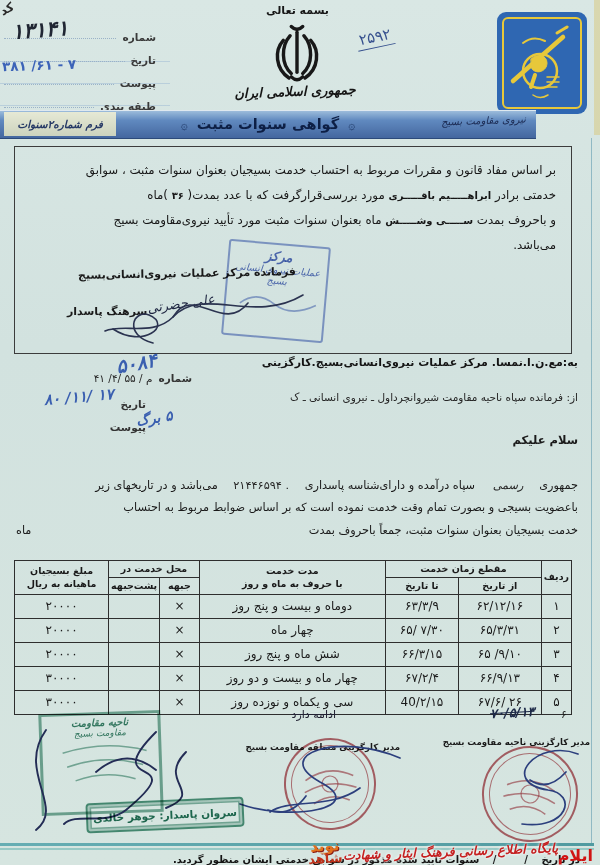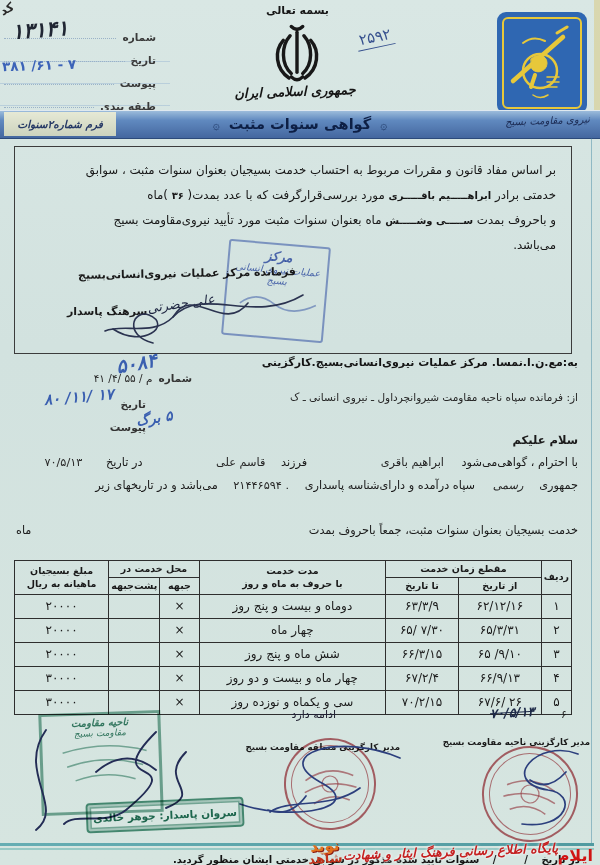--- a/index.html
+++ b/index.html
@@ -30,21 +30,21 @@
   .hf-line{flex:1;border-bottom:1px dotted #9ab2c8;margin:0 6px 4px 0;}
   .hw-number{left:12px;top:18px;font-size:21px;font-weight:bold;font-style:italic;color:#202633;
              transform:rotate(-4deg);letter-spacing:4px;}
   .hw-prefix{left:0;top:2px;font-size:12px;color:#2a2a2a;transform:rotate(-28deg);font-weight:bold;}
   .hw-datestamp{left:2px;top:57px;font-size:13.5px;font-weight:bold;color:#3c63b8;
                 transform:rotate(-2deg);letter-spacing:1px;}
   .hw-center{left:356px;top:28px;font-size:15px;color:#36508e;transform:rotate(-12deg);
              border-bottom:1.5px solid #36508e;padding:0 3px 1px;}
 
   
-  .titlebar{left:0;top:110px;width:600px;height:27px;
+  .titlebar{left:0;top:110px;width:536px;height:27px;
             background:linear-gradient(180deg,#9cbcdb 0%,#6089bf 35%,#44679f 100%);
             border-top:1.5px solid #dfe9ef;border-bottom:1.5px solid #2c4a7a;}
   .tb-left{position:absolute;left:4px;top:1px;width:112px;height:24px;
            background:linear-gradient(180deg,#e6e9d5,#ccd3be);
            display:flex;align-items:center;justify-content:center;
            font-style:italic;font-weight:bold;font-size:10.5px;color:#273a66;}
   .tb-center{position:absolute;left:150px;right:150px;top:0;height:27px;line-height:27px;text-align:center;
              color:#0d1f45;font-weight:bold;font-size:14.5px;}
   .orn{font-size:12px;margin:0 9px;color:#142c58;font-weight:normal;}
   .tb-right{position:absolute;right:10px;top:4px;font-style:italic;font-size:10px;color:#1b2a52;
@@ -236,35 +236,28 @@
     <span class="ltr typed">م / ۵۵ /۴/ ۴۱</span>
   </div>
   <div class="abs num-hw hwblue ltr">۵۰۸۴</div>
   <div class="abs from-line typed">از: فرمانده سپاه ناحیه مقاومت شیروانچرداول ـ نیروی انسانی ـ ک</div>
   <div class="abs date-row">تاریخ</div>
   <div class="abs date-hw hwblue ltr">۸۰ /۱۱/ ۱۷</div>
   <div class="abs attach-row">پیوست</div>
   <div class="abs attach-hw hwblue">۵ برگ</div>
 
   <div class="abs salam">سلام علیکم</div>
-  <div class="abs bl bl1">
-    <span>با احترام ، گواهی‌می‌شود</span>
-    <span class="typed g14">ابراهیم باقری</span>
-    <span class="g70">فرزند</span>
-    <span class="typed g12">قاسم علی</span>
-    <span class="g70">در تاریخ</span>
-    <span class="typed g20 ltr">۷۰/۵/۱۳</span>
-  </div>
   <div class="abs bl bl2">
     <span>جمهوری</span>
     <span class="typed g12" style="font-style:italic">رسمی</span>
     <span class="g14">سپاه درآمده و دارای‌شناسه پاسداری</span>
     <span class="typed g12 ltr">۲۱۴۴۶۵۹۴ .</span>
     <span class="g12">می‌باشد و در تاریخهای زیر</span>
   </div>
+  <div class="abs bl bl3">باعضویت بسیجی و بصورت تمام وقت خدمت نموده است که بر اساس ضوابط مربوط به احتساب</div>
   <div class="abs bl bl4">
     <span>خدمت بسیجیان بعنوان سنوات مثبت، جمعاً باحروف بمدت</span>
     <span>ماه</span>
   </div>
 
   <table class="svc">
     <colgroup>
       <col style="width:22px">
         <col style="width:84px">
         <col style="width:74px">
@@ -325,21 +318,21 @@
       <td class="ltr">۶۶/۹/۱۳</td>
       <td class="ltr">۶۷/۲/۴</td>
       <td class="dur">چهار ماه و بیست و دو روز</td>
       <td>×</td>
       <td></td>
       <td class="amt">۳۰۰۰۰</td>
     </tr>
     <tr>
       <td>۵</td>
       <td class="ltr">۶۷/۶/ ۲۶</td>
-      <td class="ltr">۷۰/۲/۱۵</td>
+      <td class="ltr">40/۲/۱۵</td>
       <td class="dur">سی و یکماه و نوزده روز</td>
       <td>×</td>
       <td></td>
       <td class="amt">۳۰۰۰۰</td>
     </tr>
   </tbody>
     </table>
 
   <div class="abs cont-row">
     <span class="cont-no">۶</span>

